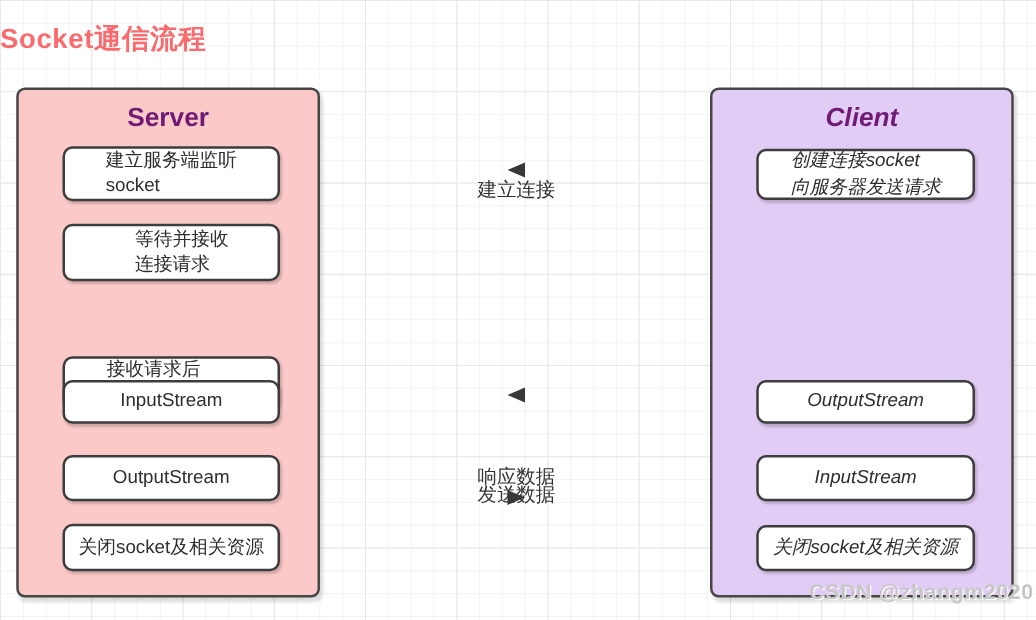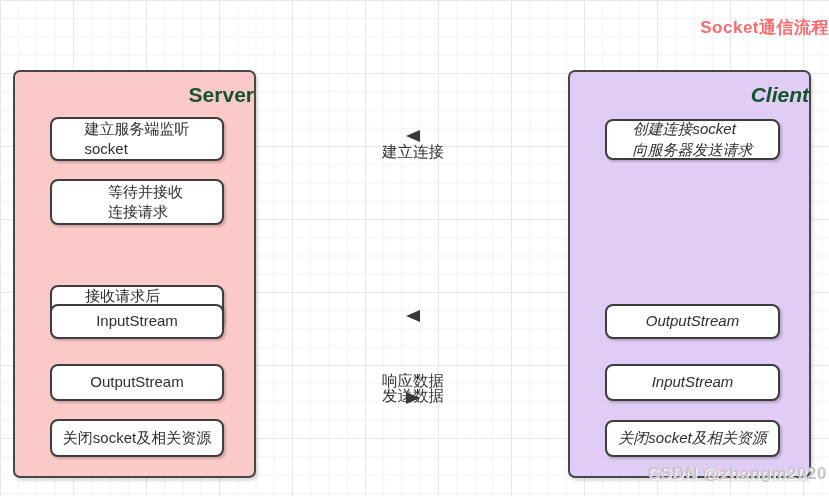--- a/index.html
+++ b/index.html
@@ -15,22 +15,22 @@
       linear-gradient(#e7e7e7 1px, transparent 1px),
       linear-gradient(90deg, #e7e7e7 1px, transparent 1px),
       linear-gradient(#f3f3f3 1px, transparent 1px),
       linear-gradient(90deg, #f3f3f3 1px, transparent 1px);
     background-size: 73px 73px, 73px 73px, 18.25px 18.25px, 18.25px 18.25px;
   }
 
   .diagram-title {
     position: absolute;
     top: 16px; left: 0; width: 100%;
-    text-align: right;
-    font-size: 17px;
+    text-align: left;
+    font-size: 22px;
     font-weight: bold;
     color: var(--title-color, #fa6b6e);
     letter-spacing: 0.5px;
   }
 
   .panel {
     position: absolute;
     border: 2.5px solid #474747;
     border-radius: 7px;
     box-shadow: 2px 3px 3px rgba(0,0,0,0.14);
@@ -41,24 +41,24 @@
     background: var(--server-fill, #fcc9c9);
   }
   .panel-client {
     left: 568px; top: 70px; width: 243px; height: 408px;
     background: var(--client-fill, #e1ccf5);
     font-style: italic;
   }
   .panel-title {
     position: absolute;
     top: 11px; left: 0; width: 100%;
-    text-align: right;
+    text-align: center;
     font-size: 21px;
     font-weight: bold;
-    color: #14532d;
+    color: #701a75;
   }
 
   .node {
     position: absolute;
     left: 35px;
     width: 174px;
     box-sizing: border-box;
     background: #ffffff;
     border: 2px solid #3d3d3d;
     border-radius: 8px;

